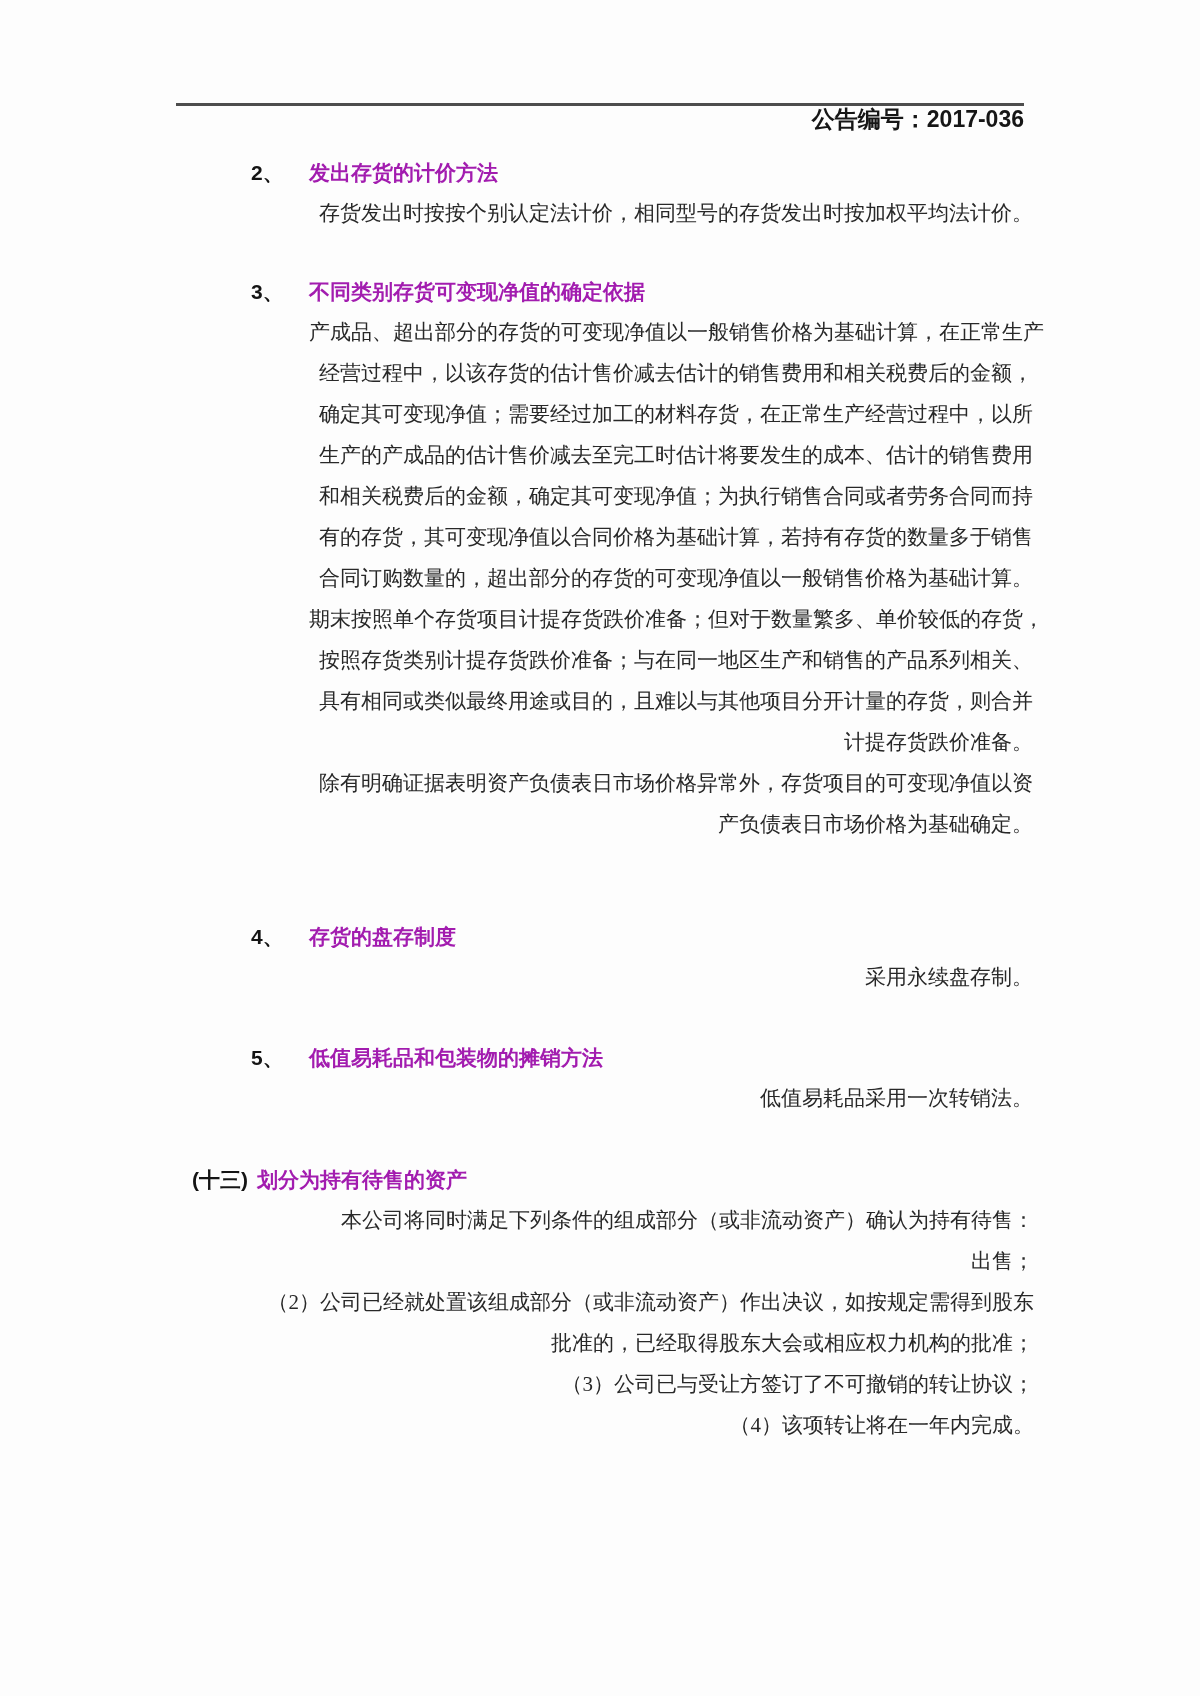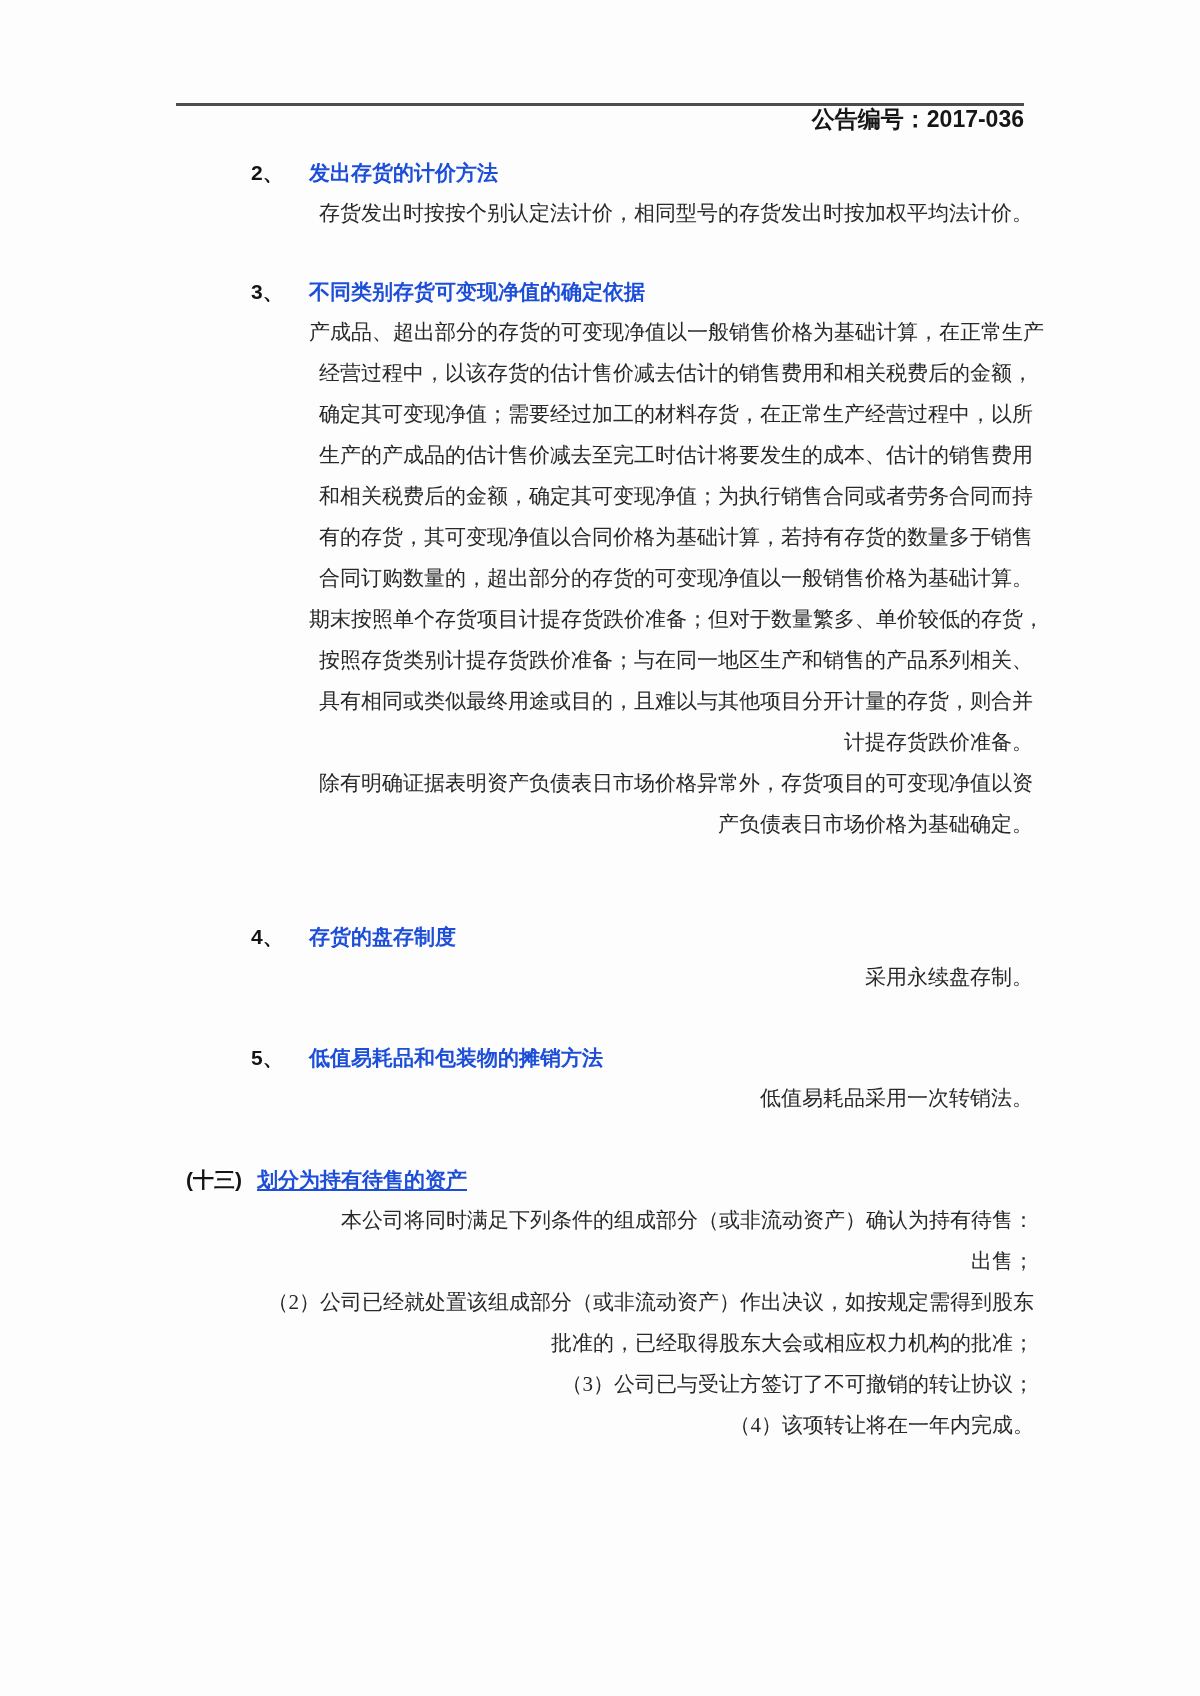--- a/index.html
+++ b/index.html
@@ -56,32 +56,32 @@
   .sec-title {
     position: absolute;
     top: 0;
     left: 309px;
     margin: 0;
     height: 41px;
     line-height: 41px;
     font-family: "Liberation Sans", "DejaVu Sans", sans-serif;
     font-weight: 700;
     font-size: 21px;
-    color: #1d4ed8;
+    color: #a21caf;
     white-space: nowrap;
   }
   .sec-body {
     position: absolute;
     top: 41px;
     left: 309px;
     width: 724px;
     text-align: right;
   }
-  .sec.top .sec-num  { left: 186px; }
-  .sec.top .sec-title{ left: 257px; text-decoration: underline; }
+  .sec.top .sec-num  { left: 192px; }
+  .sec.top .sec-title{ left: 257px; }
   .sec.top .sec-body { left: 254px; width: 780px; }
   .line {
     height: 41px;
     line-height: 41px;
     font-size: 21px;
     color: #282828;
     white-space: nowrap;
   }
 </style>
 </head>

